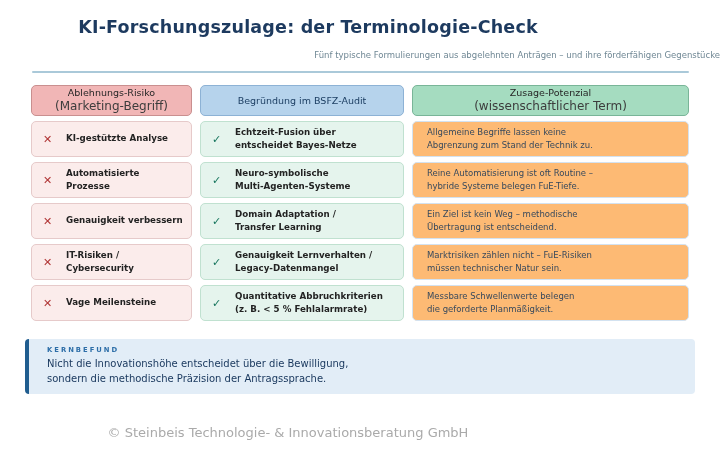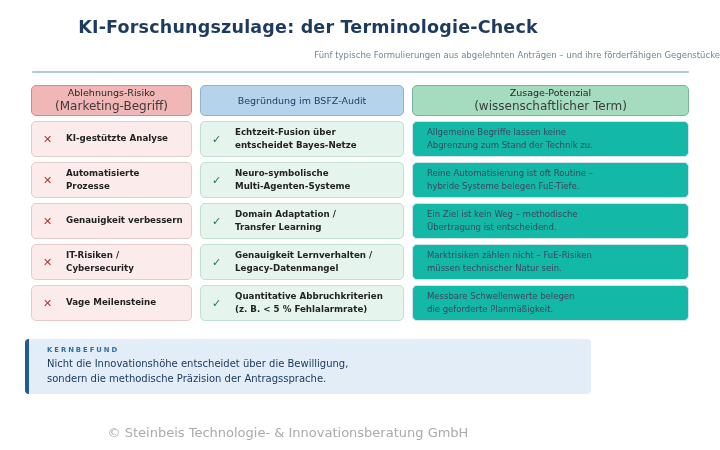--- a/index.html
+++ b/index.html
@@ -36,34 +36,34 @@
   .colhead.risk{background:#f1b6b6;border:1px solid #c98f8f;}
   .colhead.potential{background:#a5dcc0;border:1px solid #79b598;}
   .colhead.audit{background:#b6d3ec;border:1px solid #8db2d5;}
   .colhead.audit .h1{color:#1d3f63;}
   .cell{
     border-radius:5px;display:flex;align-items:center;
     box-sizing:border-box;
   }
   .cell.risk{background:#fbeceb;border:1px solid #e6caca;padding:0 6px 0 11px;}
   .cell.potential{background:#e5f4ed;border:1px solid #c0e1d0;padding:0 6px 0 11px;}
-  .cell.audit{background:#14b8a6;border:1px solid #d3e2f0;padding:0 8px 0 14px;}
+  .cell.audit{background:#fdba74;border:1px solid #d3e2f0;padding:0 8px 0 14px;}
   .mark{
     flex:0 0 auto;width:16px;font-size:11px;font-weight:bold;line-height:1;
     margin-right:7px;text-align:left;
   }
   .mark.x{color:#b03434;}
   .mark.v{color:#15745c;}
   .celltext{
     font-size:8.7px;font-weight:bold;color:#232323;
     white-space:pre-line;line-height:1.5;
   }
   .cell.audit .celltext{font-weight:normal;color:#37495c;font-size:8.5px;}
   .kernbefund{
-    position:absolute;left:25px;top:339px;width:566px;box-sizing:border-box;
+    position:absolute;left:25px;top:339px;width:670px;box-sizing:border-box;
     background:#e2edf7;border-left:4px solid #205d8f;border-radius:4px;
     padding:7px 14px 8px 18px;
   }
   .kb-label{
     font-size:6.8px;font-weight:bold;letter-spacing:2px;color:#2d6ea8;
     margin-bottom:3px;
   }
   .kb-text{
     font-size:10px;font-weight:normal;color:#17365c;
     white-space:pre-line;line-height:1.45;

